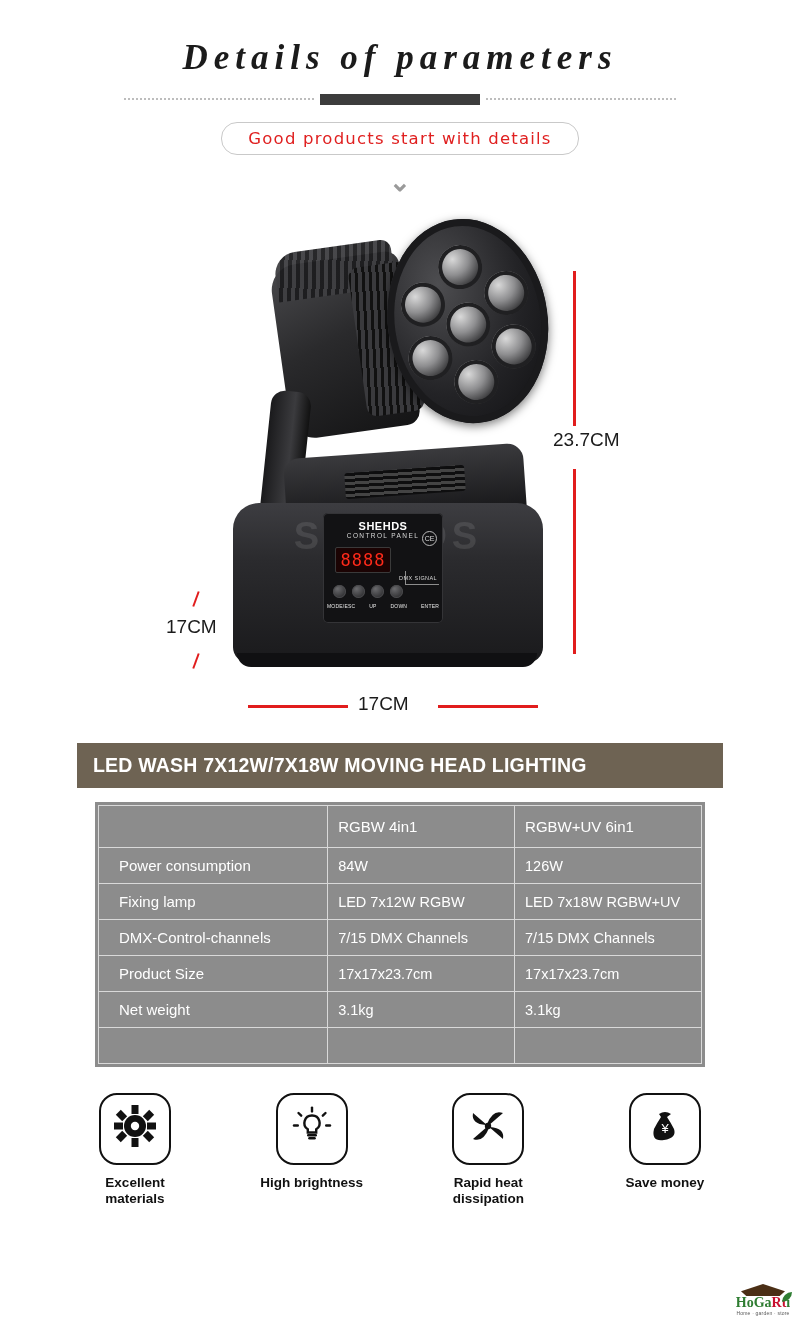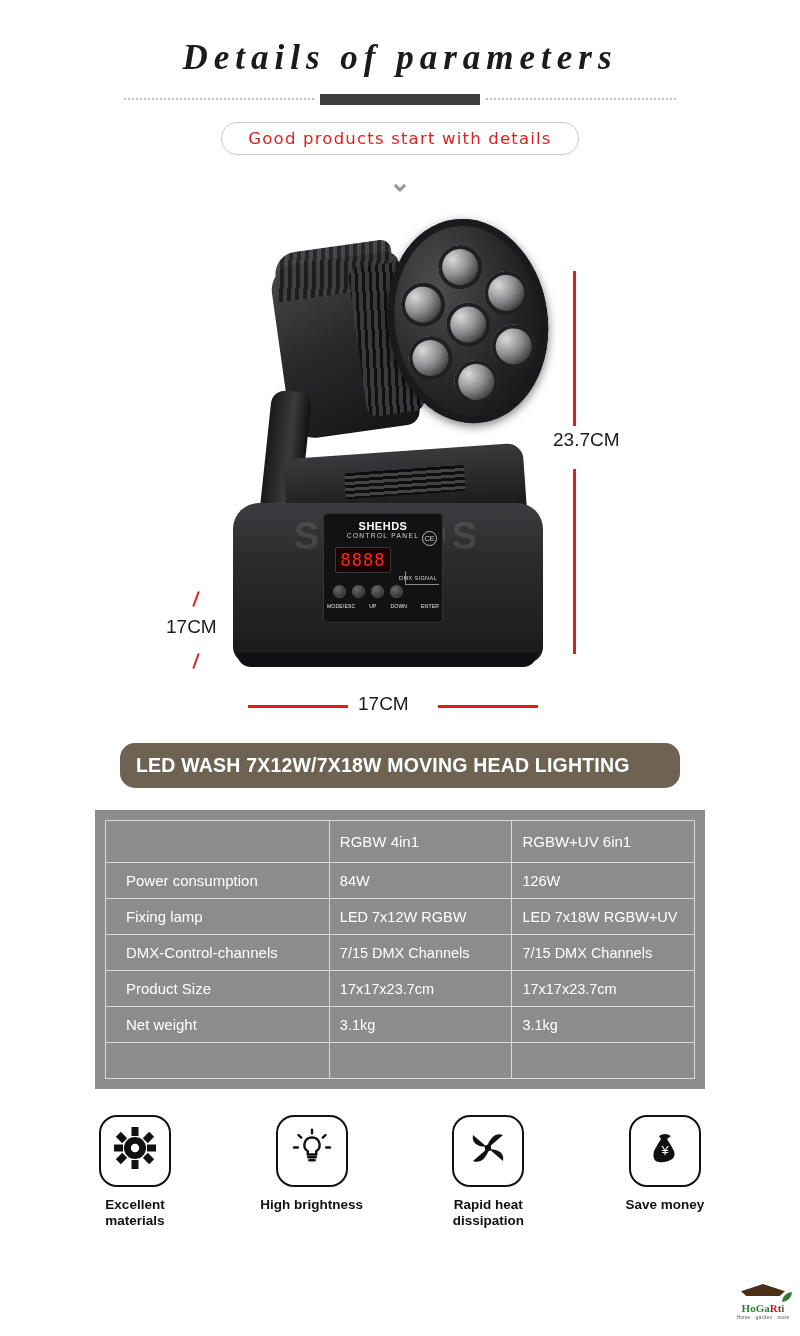--- a/index.html
+++ b/index.html
@@ -222,36 +222,35 @@
   }
   .tick {
     position: absolute;
     width: 2px; height: 16px; background: #e11d1d;
   }
 
   
   .title-bar-wrap { padding: 0 0 0 0; }
   .title-bar {
     margin: 2px auto 0 auto;
-    width: 560px;
+    width: 646px;
     background: #6e6353;
     color: #ffffff;
     font-size: 19.5px;
     font-weight: bold;
     padding: 11px 16px;
     letter-spacing: .2px;
-    border-radius: 15px;
   }
 
   
   .table-wrap {
     width: 610px;
-    margin: 22px auto 0 auto;
+    margin: 14px auto 0 auto;
     background: #8c8c8c;
-    padding: 10px;
+    padding: 3px;
   }
   table.spec {
     width: 100%;
     border-collapse: collapse;
     color: #ffffff;
     font-size: 14.5px;
   }
   table.spec td, table.spec th {
     border: 1px solid #d9d9d9;
     padding: 9px 10px;
@@ -298,24 +297,24 @@
     text-align: center;
   }
   .logo-roof {
     width: 44px; height: 12px; margin: 0 auto;
     background: #4b2f16;
     clip-path: polygon(12% 100%, 0 60%, 50% 0, 100% 60%, 88% 100%);
   }
   .logo-name {
     font-family: "Liberation Serif", serif;
     font-weight: bold;
-    font-size: 11px;
+    font-size: 14px;
     color: #2f7d32;
     line-height: 1;
-    margin-top: 7px;
+    margin-top: 0;
   }
   .logo-name .u { color: #c8102e; }
   .logo-tag { font-size: 5px; color: #5a5a5a; letter-spacing: .2px; }
   .logo-leaf {
     position: absolute; right: 2px; top: 8px;
     width: 10px; height: 10px; background: #2f7d32;
     border-radius: 10px 0 10px 0;
   }
 </style>
 </head>

